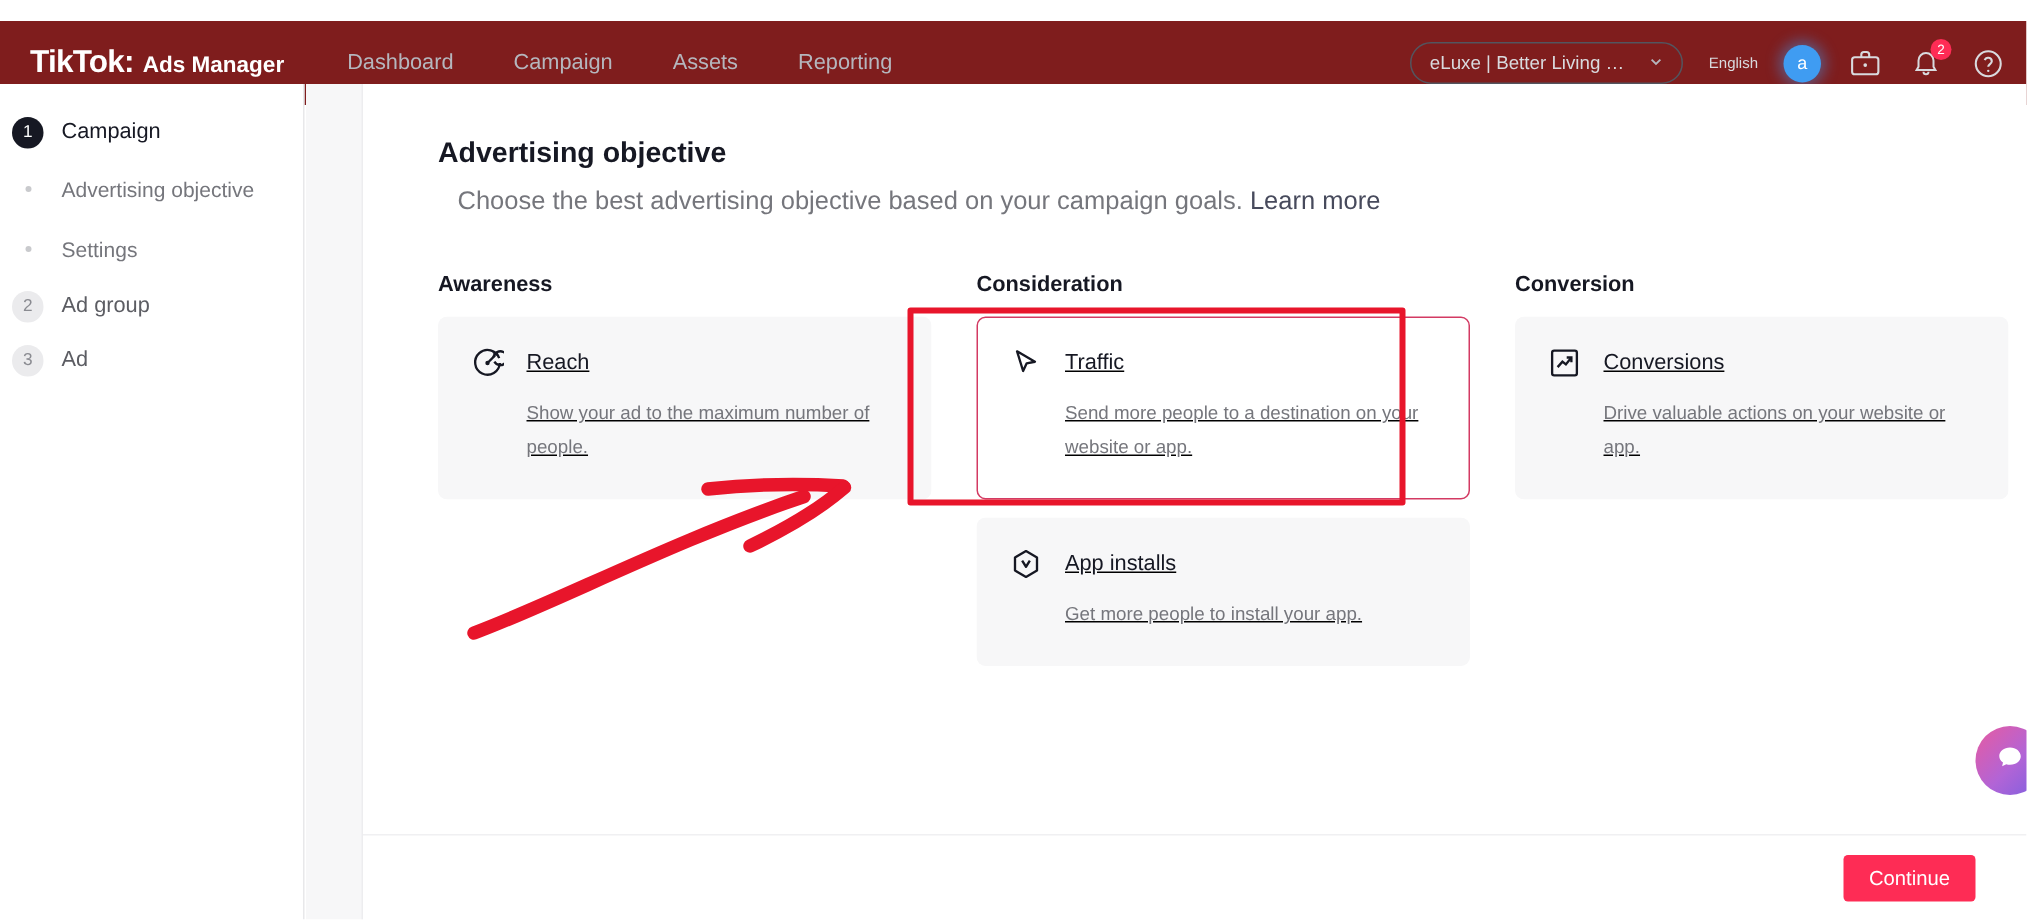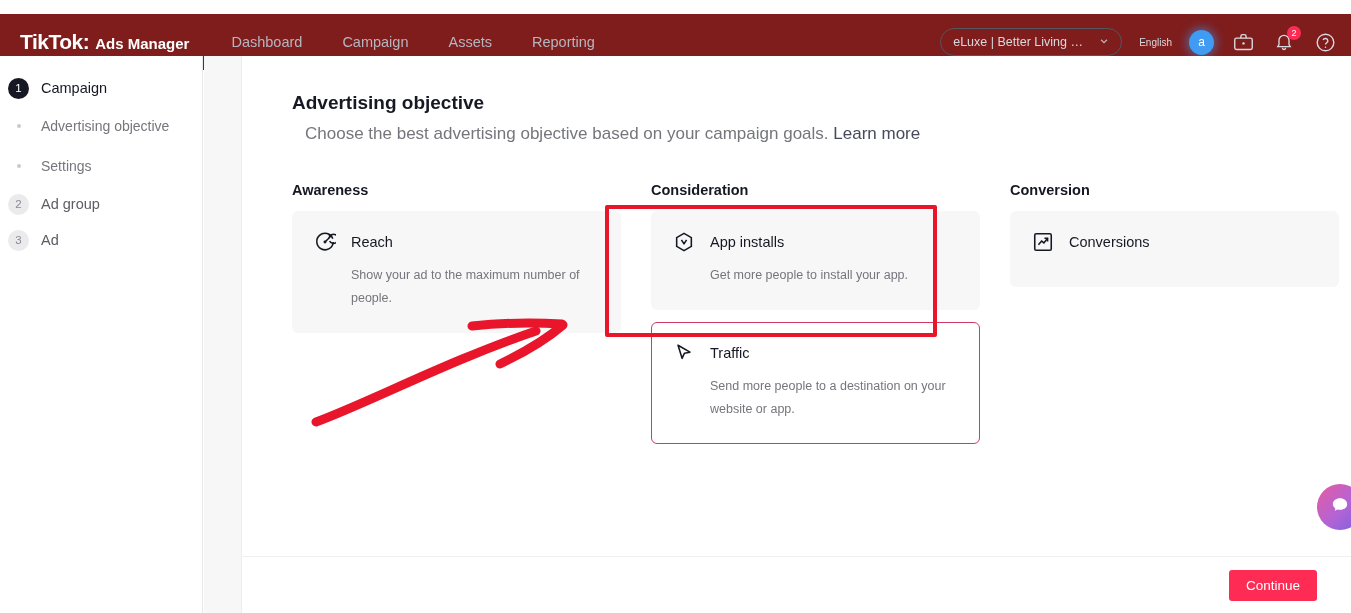--- a/index.html
+++ b/index.html
@@ -136,20 +136,21 @@
   .col { width: 329px; flex: 0 0 329px; }
   .col-title {
     font-size: 14.5px; font-weight: bold; color: #161823;
     margin-bottom: 13px;
   }
   .obj-card {
     background: #f7f7f8; border-radius: 6px;
     padding: 18px 20px 22px 20px;
     margin-bottom: 12px; cursor: pointer;
     border: 1px solid transparent;
+    text-decoration: underline;
   }
   .obj-card.selected {
     background: #ffffff;
     border: 1px solid #d33a63;
   }
   .obj-head {
     display: flex; align-items: center; gap: 14px;
     margin-bottom: 10px;
   }
   .obj-icon {
@@ -322,61 +323,62 @@
               </span>
               <span class="obj-name">Reach</span>
             </div>
             <div class="obj-desc">Show your ad to the maximum number of people.</div>
           </div>
         </div>
 
         <div class="col">
           <div class="col-title">Consideration</div>
 
+          <div class="obj-card selected">
+            <div class="obj-head">
+              <span class="obj-icon">
+                <svg width="22" height="22" viewBox="0 0 24 24" fill="none" stroke="#161823" stroke-width="1.7" stroke-linejoin="round">
+                  <path d="M5.5 3.5l13 7.6-6 1.1-2.6 5.6z"></path>
+                </svg>
+              </span>
+              <span class="obj-name">Traffic</span>
+            </div>
+            <div class="obj-desc">Send more people to a destination on your website or app.</div>
+          </div>
+
           <div class="obj-card">
             <div class="obj-head">
               <span class="obj-icon">
                 <svg width="22" height="22" viewBox="0 0 24 24" fill="none" stroke="#161823" stroke-width="1.7" stroke-linejoin="round">
                   <path d="M12 2.6l8 4.6v9.6l-8 4.6-8-4.6V7.2z"></path>
                   <path d="M9.2 9.6L12 14l2.8-4.4"></path>
                 </svg>
               </span>
               <span class="obj-name">App installs</span>
             </div>
             <div class="obj-desc">Get more people to install your app.</div>
           </div>
 
-          <div class="obj-card selected">
-            <div class="obj-head">
-              <span class="obj-icon">
-                <svg width="22" height="22" viewBox="0 0 24 24" fill="none" stroke="#161823" stroke-width="1.7" stroke-linejoin="round">
-                  <path d="M5.5 3.5l13 7.6-6 1.1-2.6 5.6z"></path>
-                </svg>
-              </span>
-              <span class="obj-name">Traffic</span>
-            </div>
-            <div class="obj-desc">Send more people to a destination on your website or app.</div>
-          </div>
-
         </div>
 
         <div class="col">
           <div class="col-title">Conversion</div>
 
           <div class="obj-card">
             <div class="obj-head">
               <span class="obj-icon">
                 <svg width="22" height="22" viewBox="0 0 24 24" fill="none" stroke="#161823" stroke-width="1.7">
                   <rect x="3" y="3" width="18" height="18" rx="1.5"></rect>
                   <polyline points="7,15 10.5,11 13,13 17,8"></polyline>
                   <polyline points="13.6,8 17,8 17,11.4"></polyline>
                 </svg>
               </span>
               <span class="obj-name">Conversions</span>
             </div>
+            <div class="obj-desc">Drive valuable actions on your website or app.</div>
           </div>
         </div>
 
       </div>
     </div>
   </div>
 
   <div class="footer">
     <button class="continue-btn">Continue</button>
   </div>

